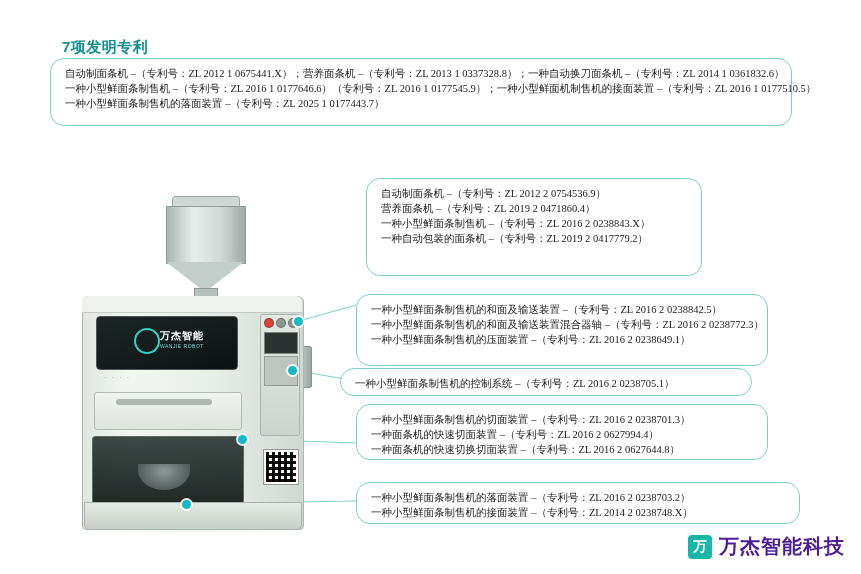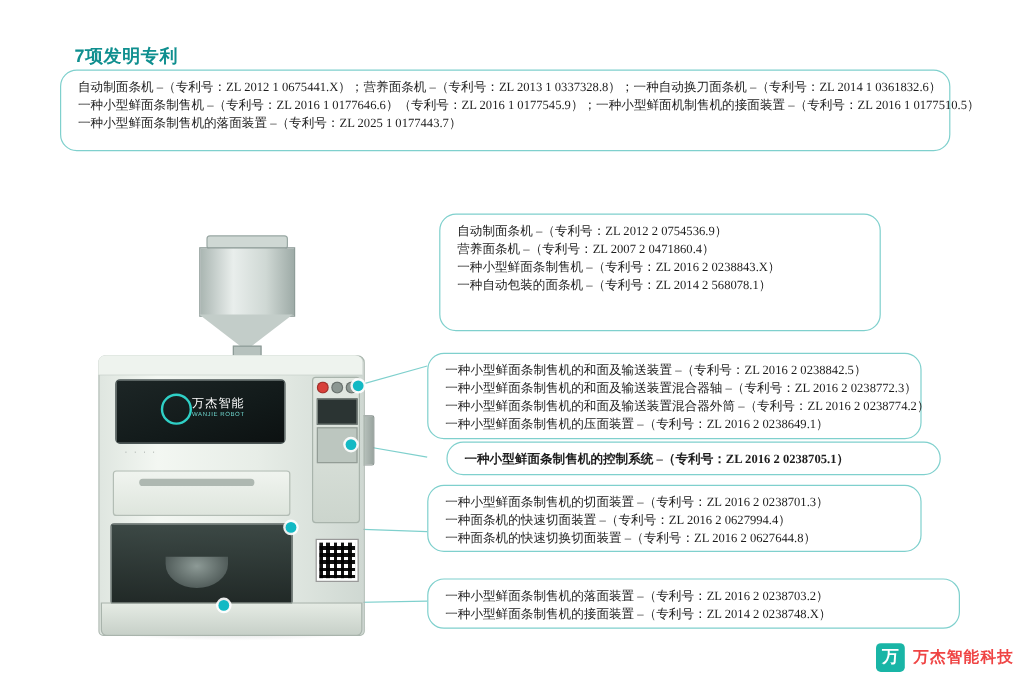--- a/index.html
+++ b/index.html
@@ -45,23 +45,23 @@
   }
   .callout .line {
     font-family: "Liberation Serif", serif;
     font-size: 10.5px;
     line-height: 15px;
     color: #1c1c1c;
     white-space: nowrap;
   }
 
   #callout-7-patents { left: 50px; top: 58px; width: 742px; height: 68px; }
-  #callout-15-patents { left: 366px; top: 178px; width: 368px; height: 98px; }
+  #callout-15-patents { left: 366px; top: 178px; width: 336px; height: 98px; }
   #callout-conveying { left: 356px; top: 284px; width: 412px; height: 72px; margin-top: 10px; }
-  #callout-control { left: 372px; top: 368px; width: 412px; height: 28px; font-weight: bold; }
+  #callout-control { left: 340px; top: 368px; width: 412px; height: 28px; }
   #callout-cutting { left: 356px; top: 404px; width: 412px; height: 56px; }
   #callout-dropping { left: 356px; top: 482px; width: 444px; height: 42px; }
 
   
   svg.connectors {
     position: absolute;
     left: 0; top: 0;
     width: 861px;
     height: 574px;
     pointer-events: none;
@@ -155,21 +155,21 @@
     left: 60px; top: 132px;
     width: 22px; height: 22px;
     border: 2px solid #2fd0c6;
     border-radius: 50%;
   }
   .m-logo-text {
     position: absolute;
     left: 86px; top: 133px;
     font-family: "Liberation Sans", sans-serif;
     font-size: 10px;
-    font-weight: normal;
+    font-weight: bold;
     color: #ffffff;
     letter-spacing: 1px;
   }
   .m-logo-sub {
     position: absolute;
     left: 86px; top: 147px;
     font-family: "Liberation Sans", sans-serif;
     font-size: 5px;
     color: #6fd7cf;
     letter-spacing: 0.5px;
@@ -291,23 +291,23 @@
     color: #fff;
     font-family: "Liberation Sans", sans-serif;
     font-size: 14px;
     font-weight: bold;
     display: flex;
     align-items: center;
     justify-content: center;
   }
   .brand-name {
     font-family: "Liberation Sans", sans-serif;
-    font-size: 13px;
+    font-size: 20px;
     font-weight: bold;
-    color: #ef4444;
+    color: #4c1d95;
     letter-spacing: 1px;
   }
 </style>
 </head>
 <body>
 
 <div class="stage">
 
   <svg class="connectors" viewBox="0 0 861 574">
     <path d="M299 321 L356 305" stroke="#7fd0cd" stroke-width="1" fill="none"></path>
@@ -353,29 +353,28 @@
 
   <div class="callout" id="callout-7-patents">
     <div class="line">自动制面条机 –（专利号：ZL 2012 1 0675441.X）；营养面条机 –（专利号：ZL 2013 1 0337328.8）；一种自动换刀面条机 –（专利号：ZL 2014 1 0361832.6）</div>
     <div class="line">一种小型鲜面条制售机 –（专利号：ZL 2016 1 0177646.6）（专利号：ZL 2016 1 0177545.9）；一种小型鲜面机制售机的接面装置 –（专利号：ZL 2016 1 0177510.5）</div>
     <div class="line">一种小型鲜面条制售机的落面装置 –（专利号：ZL 2025 1 0177443.7）</div>
   </div>
 
 
   <div class="callout" id="callout-15-patents">
     <div class="line">自动制面条机 –（专利号：ZL 2012 2 0754536.9）</div>
-    <div class="line">营养面条机 –（专利号：ZL 2007 2 0471860.4）</div>
+    <div class="line">营养面条机 –（专利号：ZL 2019 2 0471860.4）</div>
     <div class="line">一种小型鲜面条制售机 –（专利号：ZL 2016 2 0238843.X）</div>
-    <div class="line">一种自动包装的面条机 –（专利号：ZL 2014 2 568078.1）</div>
+    <div class="line">一种自动包装的面条机 –（专利号：ZL 2019 2 0417779.2）</div>
   </div>
 
   <div class="callout" id="callout-conveying">
     <div class="line">一种小型鲜面条制售机的和面及输送装置 –（专利号：ZL 2016 2 0238842.5）</div>
     <div class="line">一种小型鲜面条制售机的和面及输送装置混合器轴 –（专利号：ZL 2016 2 0238772.3）</div>
-    <div class="line">一种小型鲜面条制售机的和面及输送装置混合器外筒 –（专利号：ZL 2016 2 0238774.2）</div>
     <div class="line">一种小型鲜面条制售机的压面装置 –（专利号：ZL 2016 2 0238649.1）</div>
   </div>
 
   <div class="callout" id="callout-control">
     <div class="line">一种小型鲜面条制售机的控制系统 –（专利号：ZL 2016 2 0238705.1）</div>
   </div>
 
   <div class="callout" id="callout-cutting">
     <div class="line">一种小型鲜面条制售机的切面装置 –（专利号：ZL 2016 2 0238701.3）</div>
     <div class="line">一种面条机的快速切面装置 –（专利号：ZL 2016 2 0627994.4）</div>

